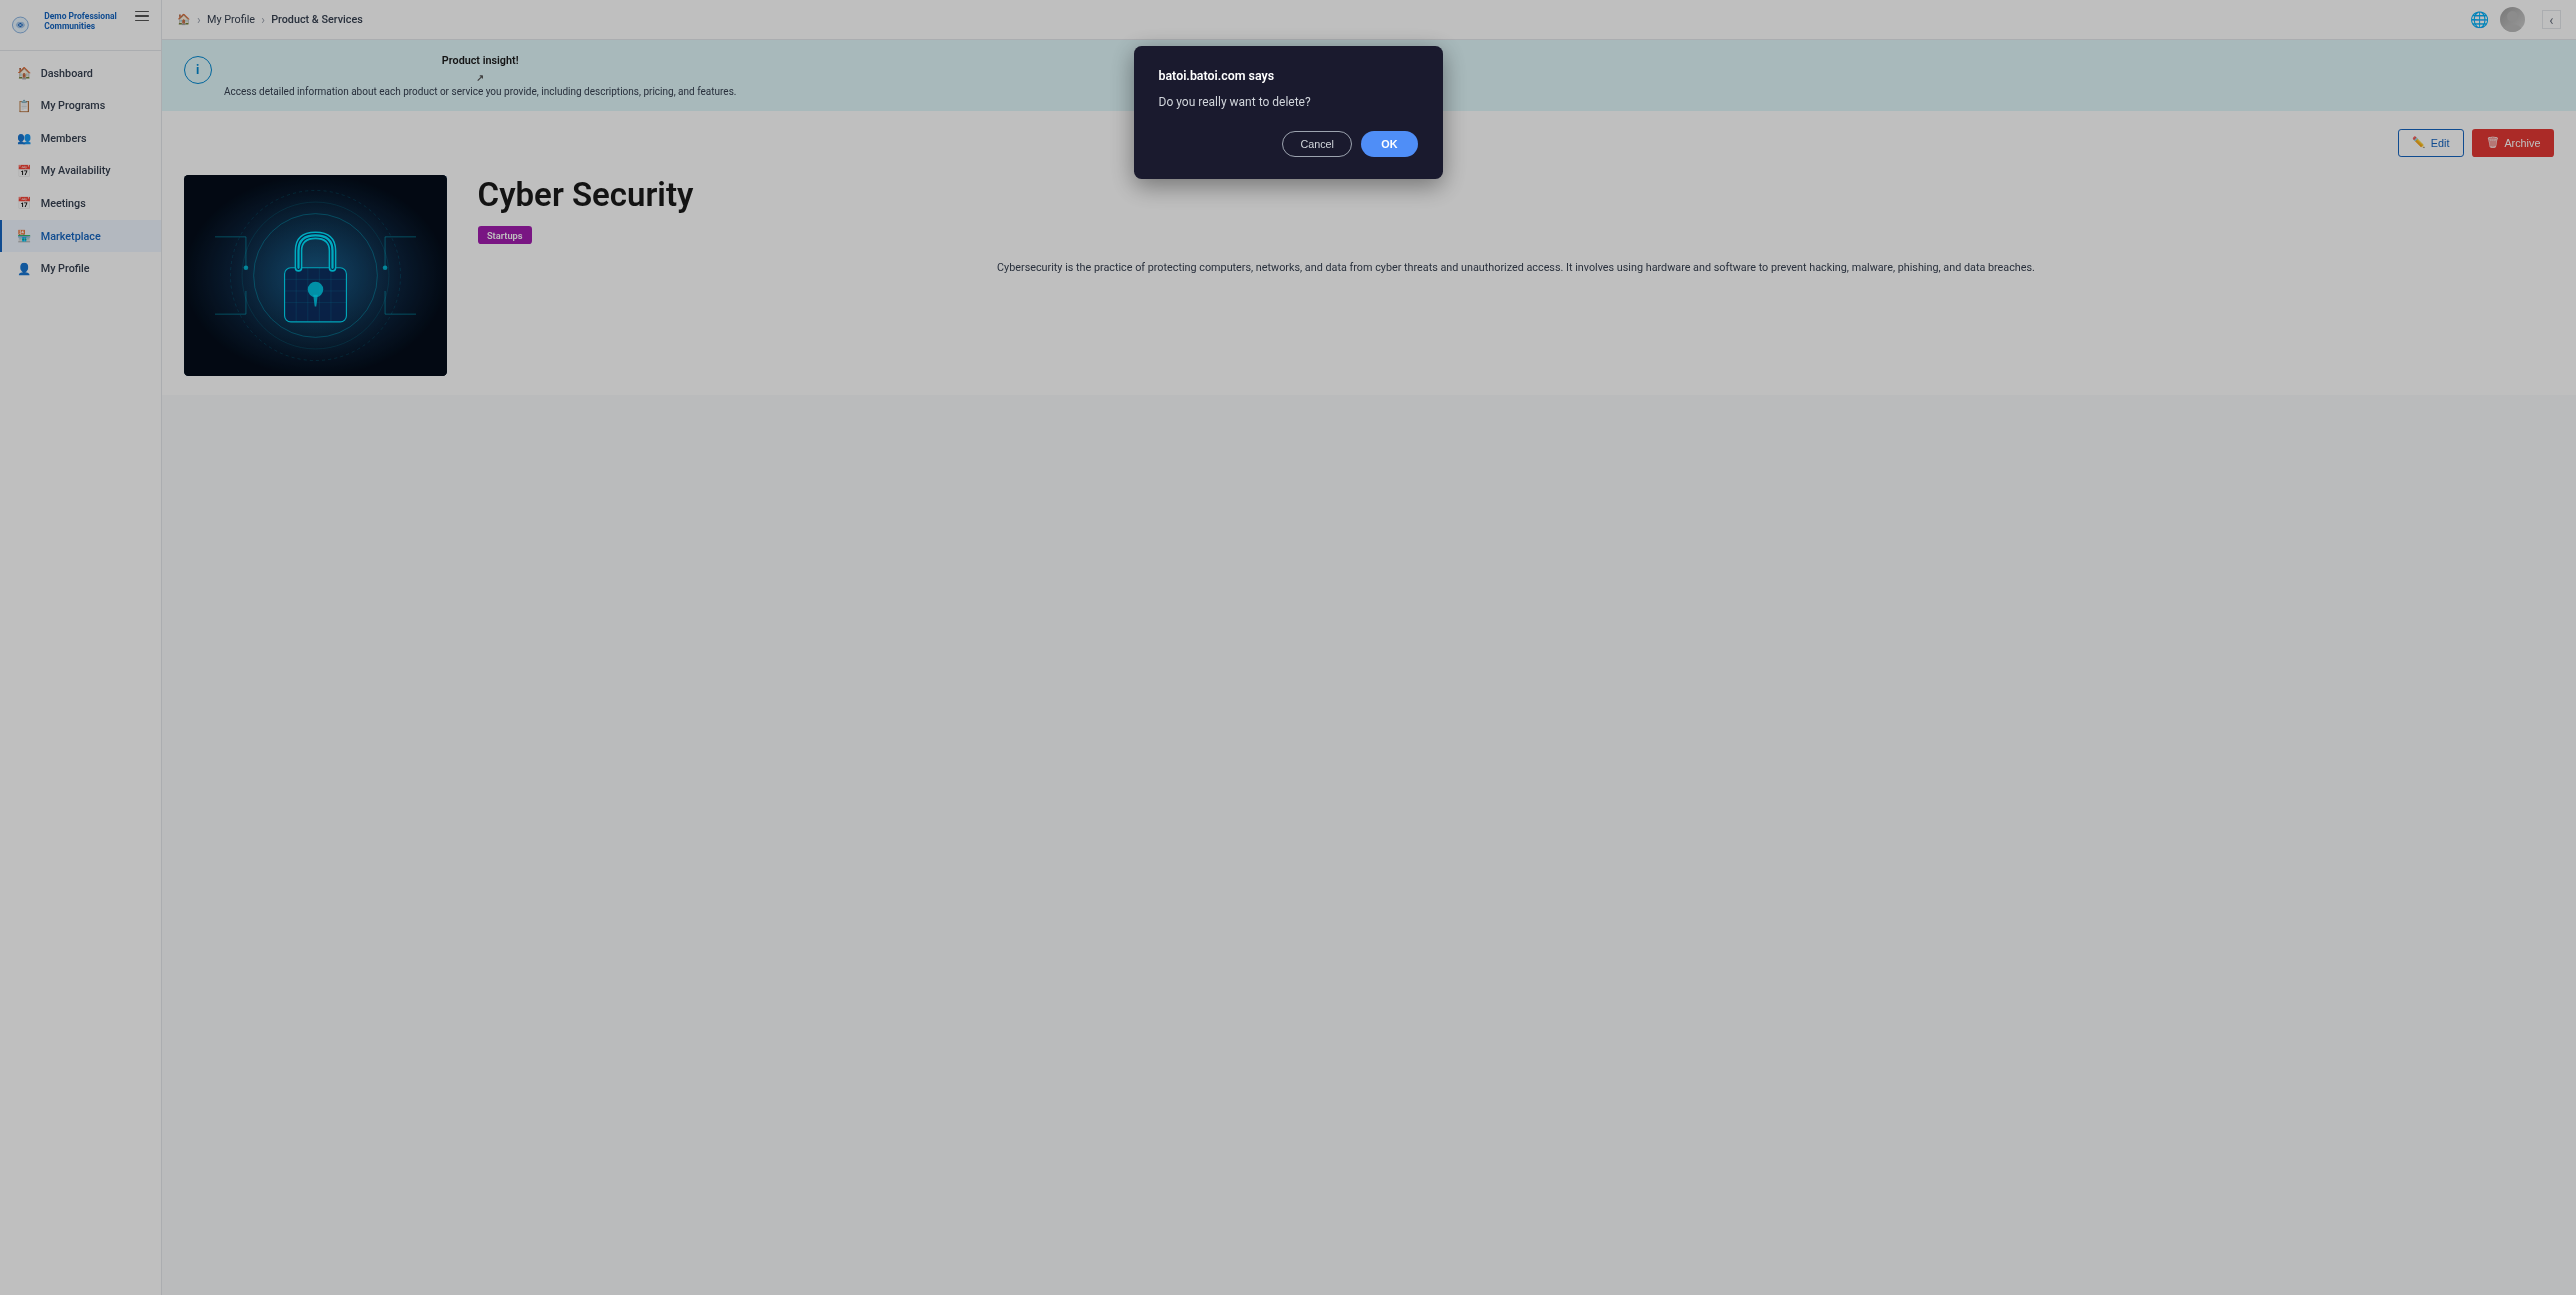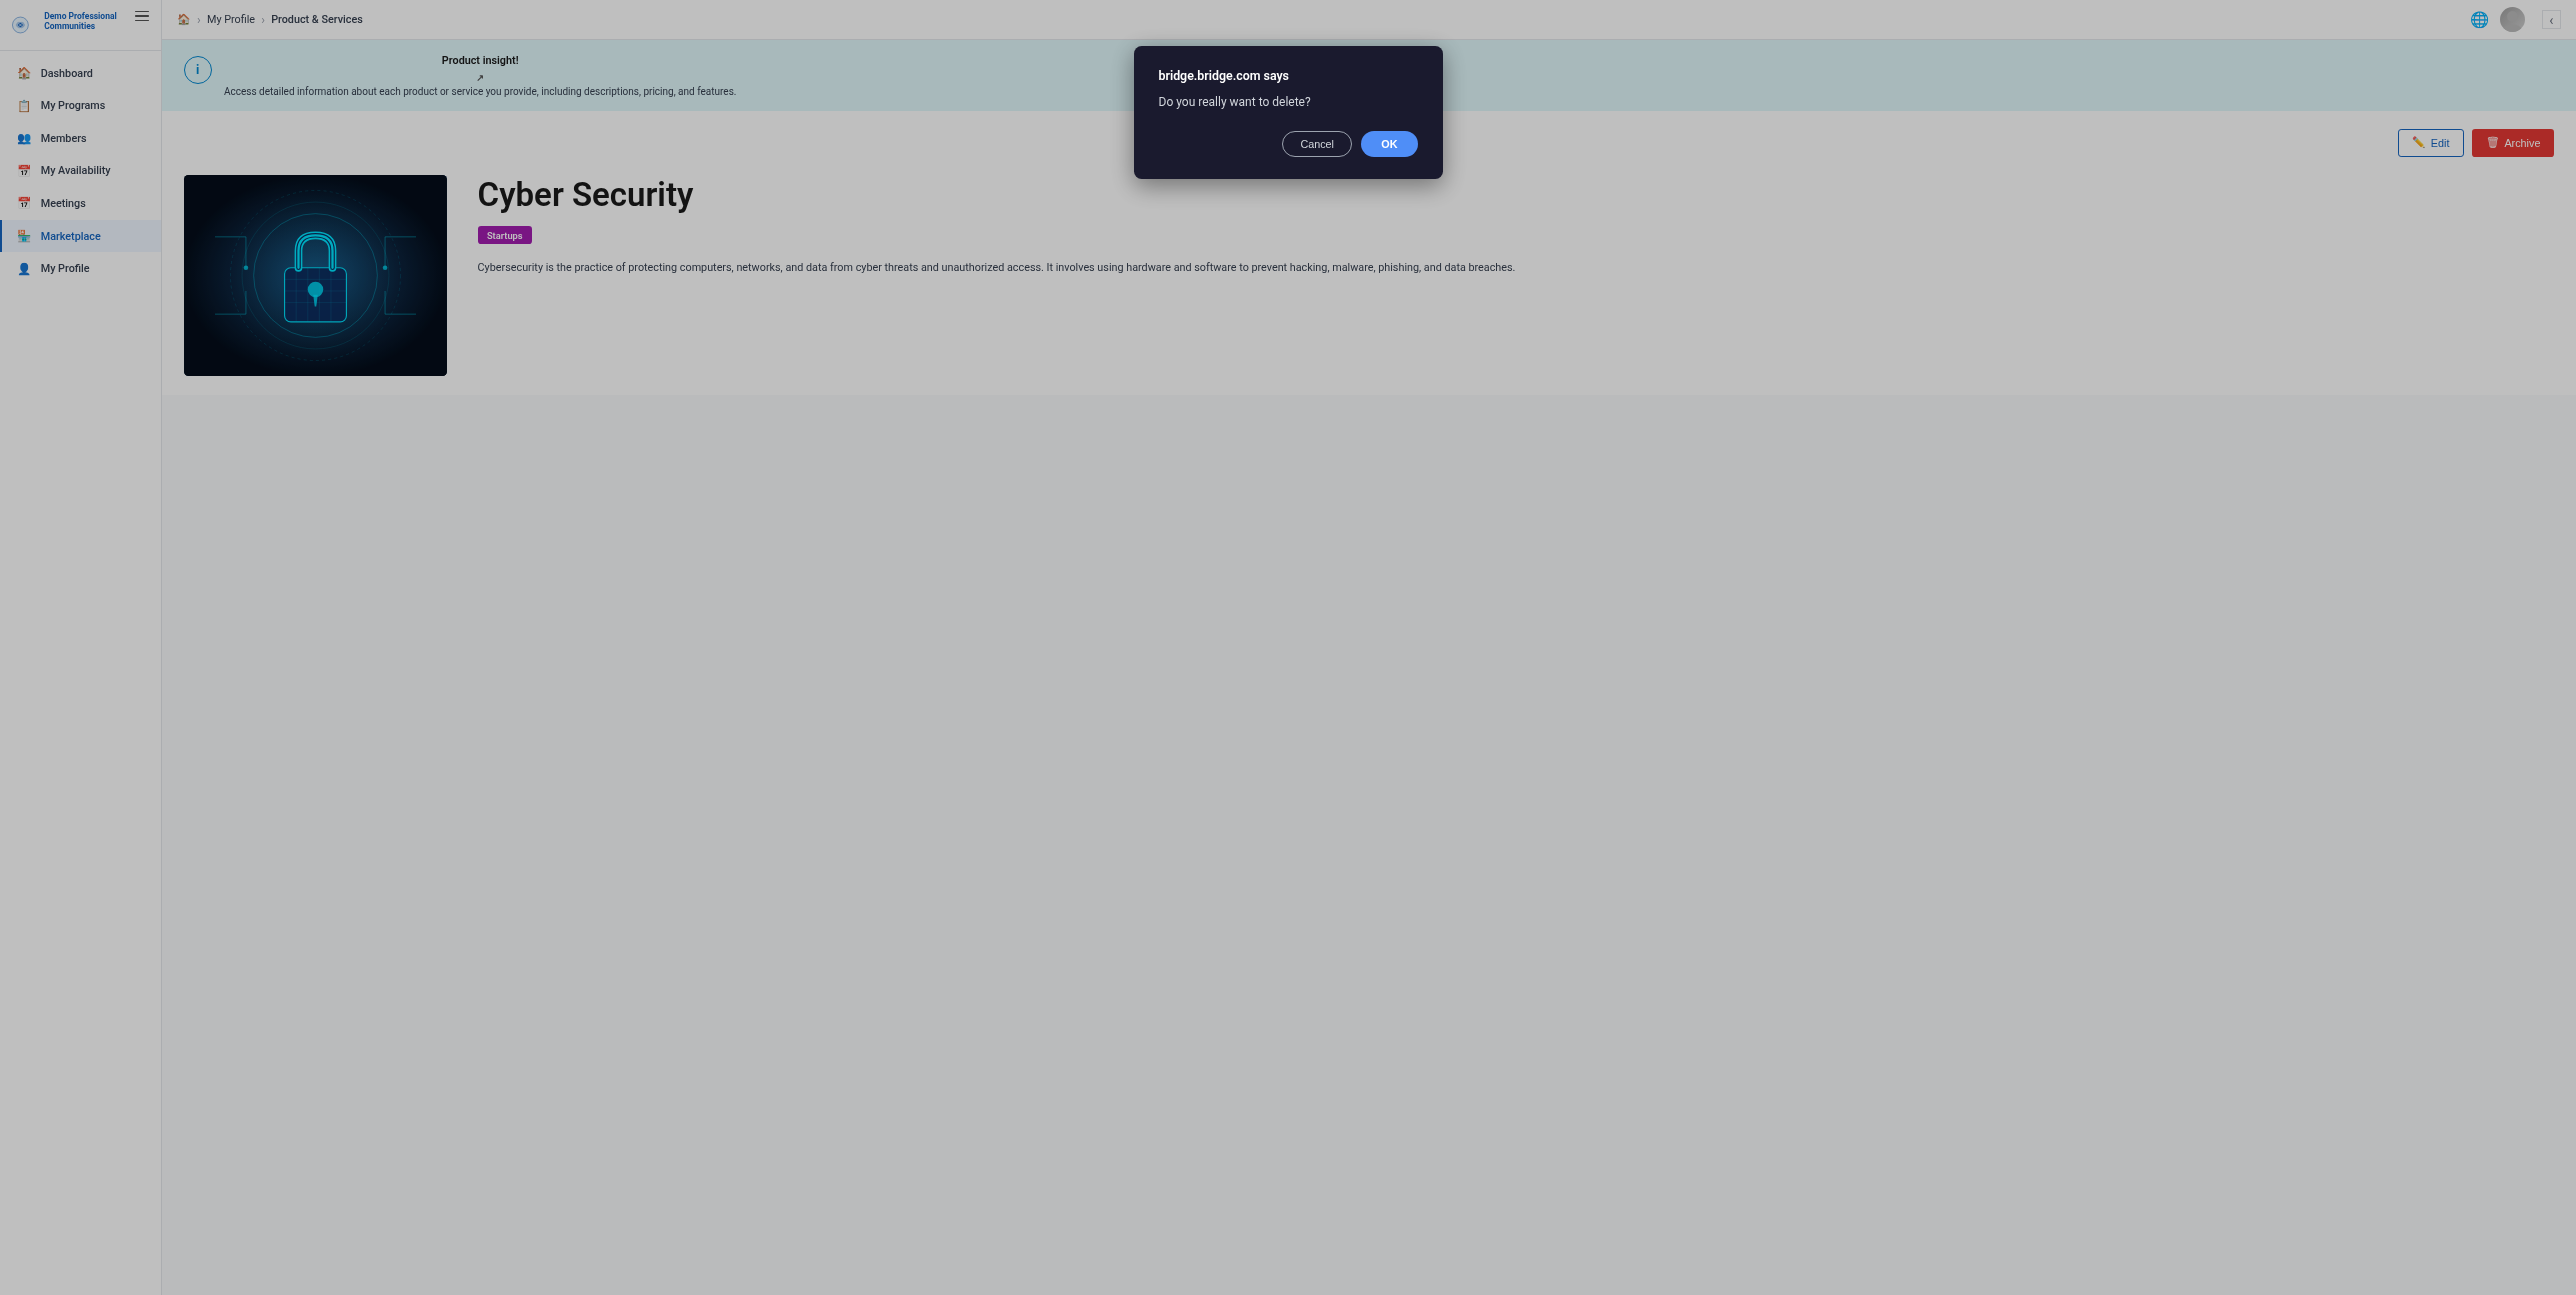--- a/index.html
+++ b/index.html
@@ -270,20 +270,21 @@
       font-size: 9.3px;
       font-weight: 600;
       padding: 3.1px 9.3px;
       border-radius: 3.1px;
       margin-bottom: 15.4px;
     }
     .product-desc {
       font-size: 10.8px;
       color: #374151;
       line-height: 1.7;
+      text-align: center;
     }
 
     
     .modal-overlay {
       position: fixed;
       inset: 0;
       background: rgba(0,0,0,0.25);
       display: flex;
       align-items: flex-start;
       justify-content: center;
@@ -487,21 +488,21 @@
           <span class="product-tag">Startups</span>
           <p class="product-desc">Cybersecurity is the practice of protecting computers, networks, and data from cyber threats and unauthorized access. It involves using hardware and software to prevent hacking, malware, phishing, and data breaches.</p>
         </div>
       </div>
     </div>
   </div>
 </div>
 
 <div class="modal-overlay">
   <div class="modal-dialog">
-    <div class="modal-title">bridge.bridge.com says</div>
+    <div class="modal-title">batoi.batoi.com says</div>
     <div class="modal-message">Do you really want to delete?</div>
     <div class="modal-actions">
       <button class="btn-cancel">Cancel</button>
       <button class="btn-ok">OK</button>
     </div>
   </div>
 </div>
 
 
 </body></html>

